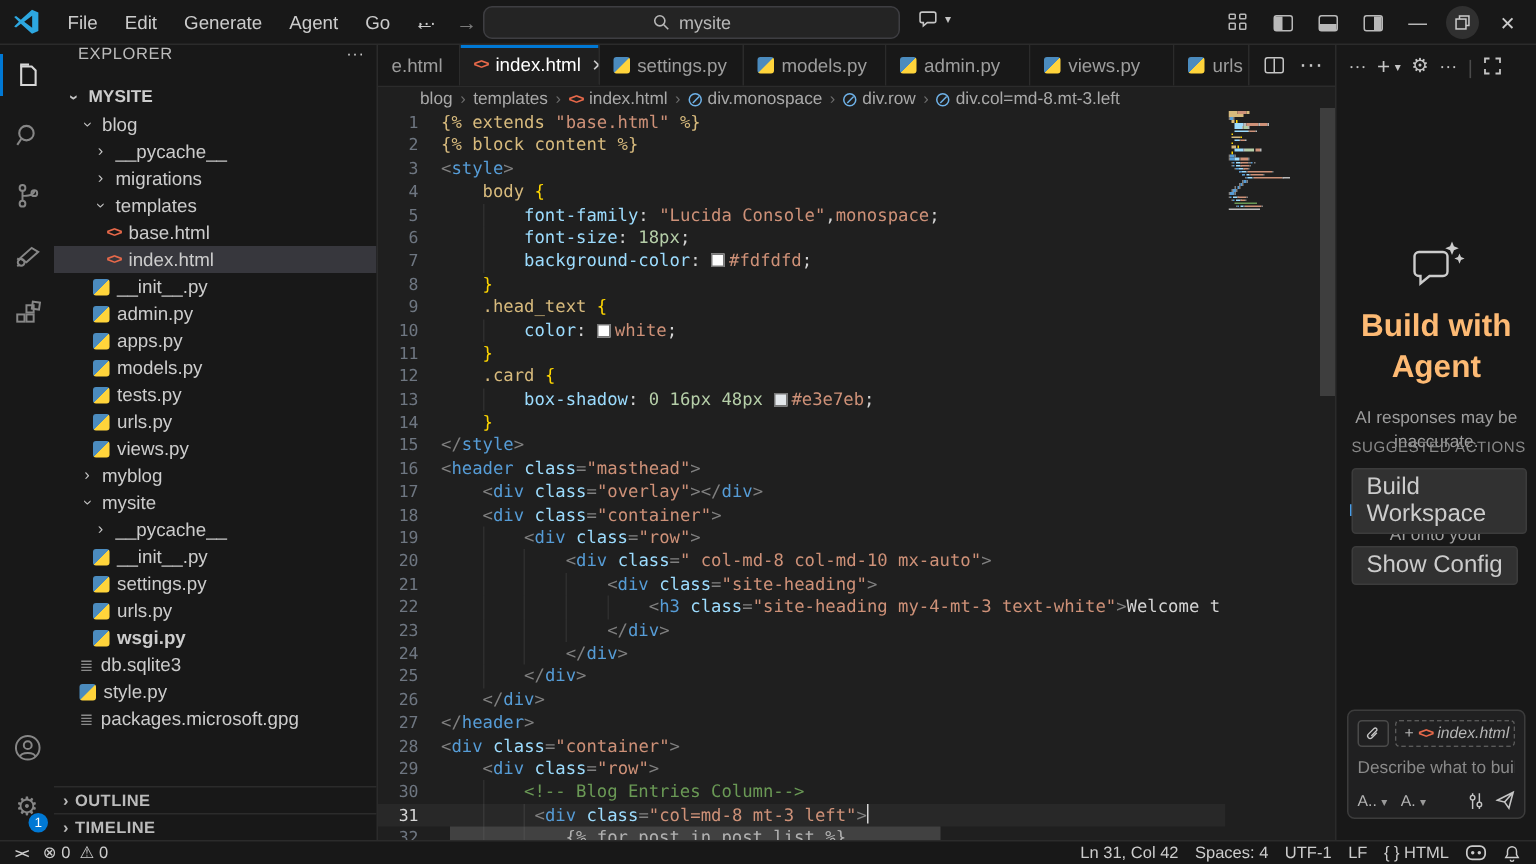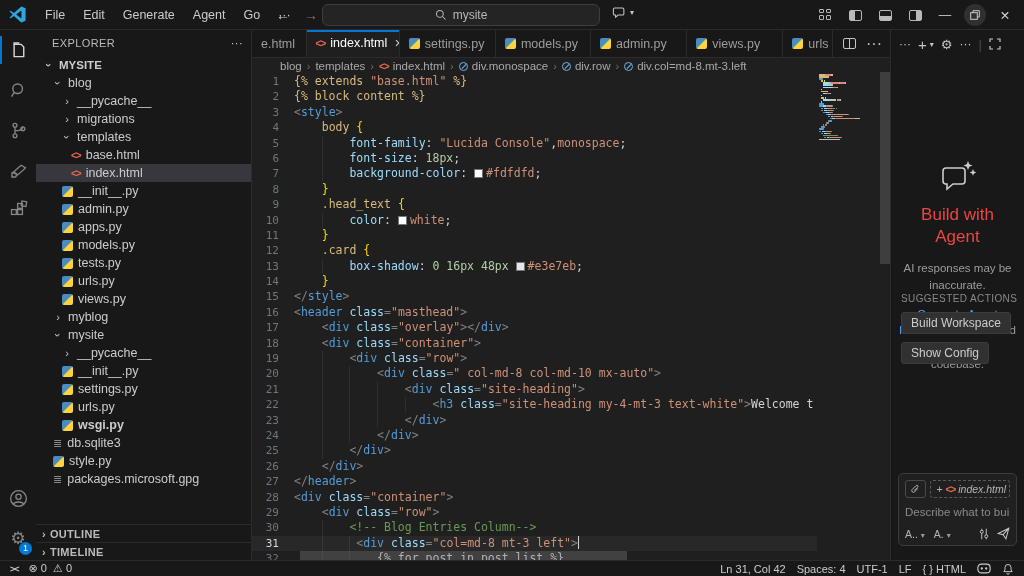--- a/index.html
+++ b/index.html
@@ -28,21 +28,21 @@
   .main{position:absolute;top:30px;left:0;width:1024px;height:530px;display:flex}
   .activitybar{width:36px;background:#181818;display:flex;flex-direction:column;align-items:center;position:relative;flex:none}
   .act-item{width:36px;height:40px;display:flex;align-items:center;justify-content:center;position:relative;color:#868686}
   .act-item.active{color:#d7d7d7}
   .act-item.active::before{content:"";position:absolute;left:0;top:6px;bottom:6px;width:2px;background:#0078d4}
   .act-bottom{position:absolute;bottom:2px;left:0;width:36px;display:flex;flex-direction:column;align-items:center}
   .badge{position:absolute;right:4px;bottom:3px;min-width:13px;height:13px;border-radius:7px;background:#0078d4;
     color:#fff;font-size:9px;line-height:13px;text-align:center;padding:0 2px}
 
   .sidebar{width:216px;background:#181818;border-right:1px solid #2b2b2b;position:relative;flex:none;font-size:12.5px}
-  .sb-header{height:26px;display:flex;align-items:center;padding:0 8px 0 16px;font-size:11px;letter-spacing:.4px;color:#bbbbbb}
+  .sb-header{height:26px;display:flex;padding:0 8px 0 16px;font-size:11px;letter-spacing:.4px;color:#bbbbbb}
   .sb-header .more{margin-left:auto;color:#cccccc}
   .tree{position:absolute;top:26px;left:0;right:0;bottom:36px;overflow:hidden}
   .trow{height:18px;display:flex;align-items:center;gap:5px;white-space:nowrap;color:#cccccc;cursor:default}
   .trow.selected{background:#37373d}
   .trow .chev{width:10px;color:#c5c5c5;font-size:11px;flex:none;display:inline-block;text-align:center}
   .chev.open{transform:rotate(90deg)}
   .trow.bold{font-weight:bold;font-size:11.5px}
   .pyicon{width:11px;height:11px;border-radius:2px;flex:none;
     background:linear-gradient(135deg,#4b8bbe 0 49%,#ffd43b 51% 100%)}
   .htmlicon{color:#e8694a;font-size:10px;font-weight:bold;flex:none;letter-spacing:-1px}
@@ -81,26 +81,26 @@
   .cursor{display:inline-block;width:1.5px;height:13px;background:#d4d4d4;vertical-align:-2px}
   .minimap{position:absolute;top:44px;right:11px;width:60px;bottom:0;overflow:hidden}
   .mm-line{position:relative;height:2.1px}
   .mm-bar{position:absolute;top:0;height:1.5px}
   .vscroll{position:absolute;top:42px;right:0;width:10px;height:192px;background:rgba(121,121,121,0.35)}
   .hscroll{position:absolute;bottom:0;left:48px;width:327px;height:9px;background:rgba(121,121,121,0.38)}
 
   .chatpanel{width:134px;background:#181818;border-left:1px solid #2b2b2b;position:relative;flex:none}
   .chat-header{height:28px;display:flex;align-items:center;gap:7px;padding:0 6px 0 8px;color:#c5c5c5;font-size:13px}
   .chat-body{position:absolute;top:130px;left:0;right:0;text-align:center;padding:0 8px}
-  .chat-title{font-size:17px;color:#ef4444;font-weight:400;line-height:1.3;margin-top:10px}
+  .chat-title{font-size:21px;color:#fdba74;font-weight:700;line-height:1.3;margin-top:10px}
   .chat-note{font-size:11.5px;color:#9d9d9d;margin-top:12px;line-height:1.45}
   .chat-link{color:#4daafc;cursor:pointer}
   .suggested{position:absolute;top:263px;left:10px;right:6px;text-align:left}
   .sug-label{font-size(10px);font-size:10px;color:#8a8a8a;letter-spacing:.4px}
-  .sug-btn{display:inline-block;margin-top:8px;padding:3px 9px;font-size:12px;color:#cccccc;
+  .sug-btn{display:inline-block;margin-top:8px;padding:3px 9px;font-size:16px;color:#cccccc;
     background:#313131;border:1px solid #3c3c3c;border-radius:3px}
   .chat-input{position:absolute;left:7px;right:7px;bottom:14px;background:#202021;border:1px solid #3c3c3c;
     border-radius:5px;padding:6px 6px 5px}
   .ci-row1{display:flex;align-items:center;gap:4px}
   .attach-btn{width:22px;height:18px;border:1px solid #4a4a4a;border-radius:3px;display:flex;align-items:center;justify-content:center;color:#c5c5c5}
   .ctx-chip{display:flex;align-items:center;gap:3px;border:1px dashed #5a5a5a;border-radius:3px;height:18px;
     padding:0 5px;font-size:10.5px;color:#b5b5b5;font-style:italic;overflow:hidden;white-space:nowrap}
   .ci-placeholder{margin-top:8px;font-size:11.5px;color:#8a8a8a;white-space:nowrap;overflow:hidden}
   .ci-row2{display:flex;align-items:center;margin-top:9px;color:#b5b5b5;font-size:10.5px;gap:3px}
   .ci-chev{font-size:8px;color:#9a9a9a}

